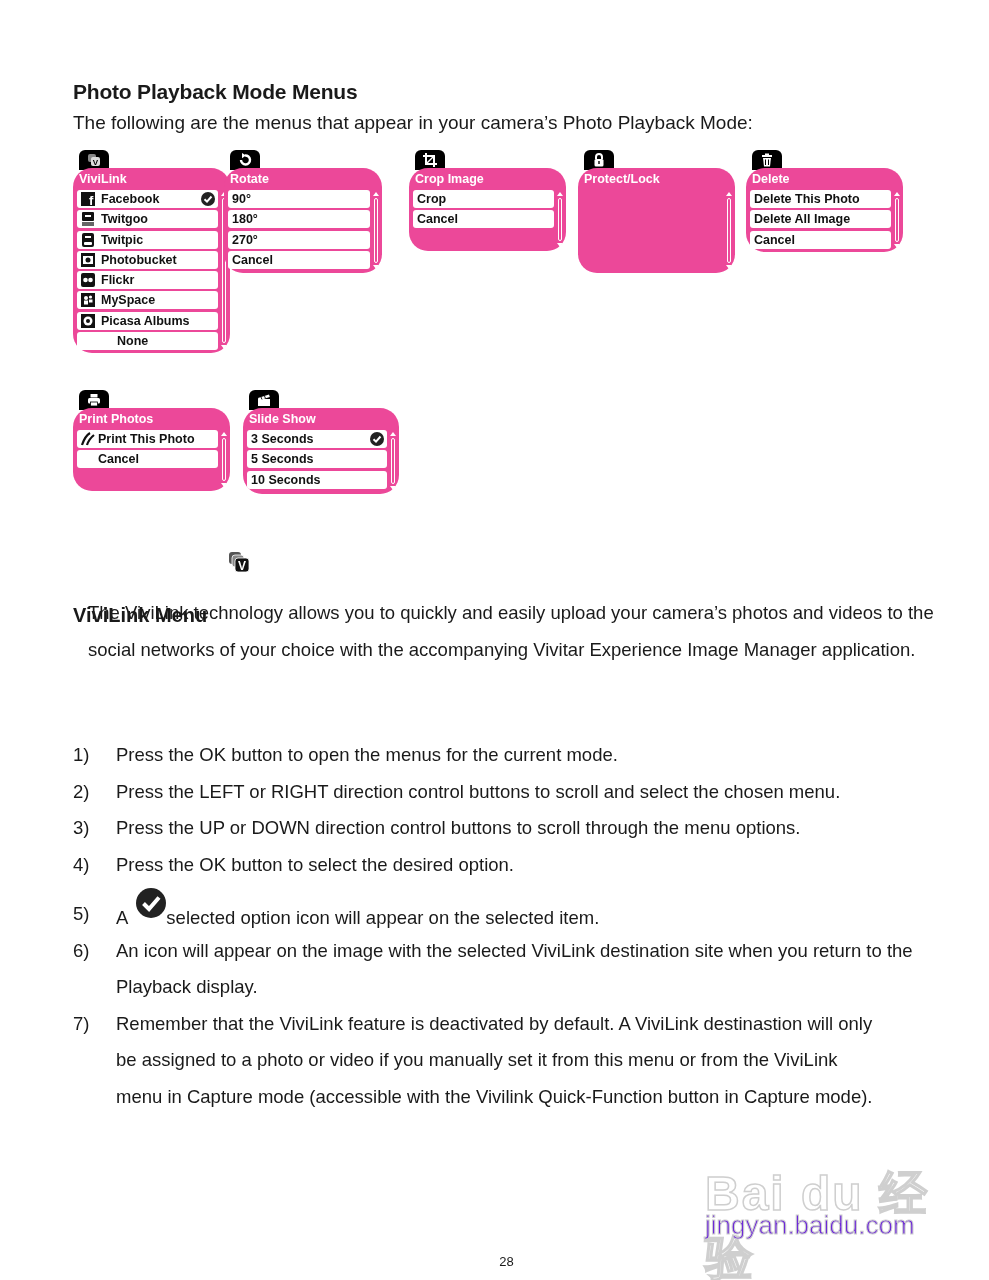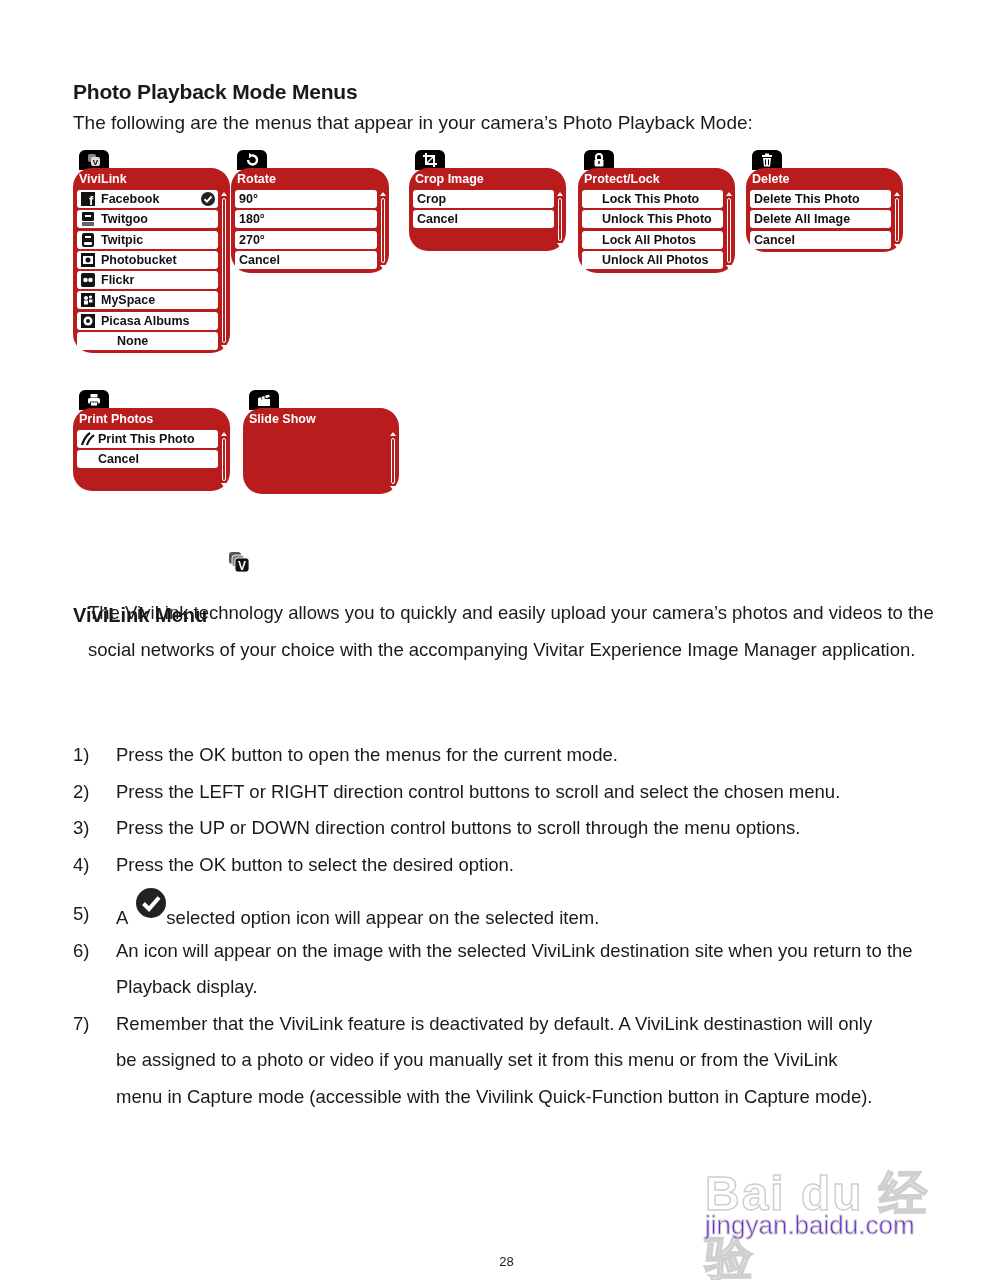--- a/index.html
+++ b/index.html
@@ -7,21 +7,21 @@
          font-family:"Liberation Sans", sans-serif; color:#1a1a1a; }
 
   .h1 { position:absolute; left:73px; top:80px; font-size:21px; font-weight:bold; letter-spacing:-0.2px; }
   .intro { position:absolute; left:73px; top:112px; font-size:19px; }
 
   
   .menu { position:absolute; }
   .menu .tab { position:absolute; left:6px; top:0; width:30px; height:20px; background:#000;
                border-radius:6px 6px 0 0; display:flex; align-items:center; justify-content:center; }
   .menu .tab svg { width:14px; height:14px; }
-  .menu .body { position:absolute; left:0; top:18px; right:0; bottom:0; background:#b91c1c; border-radius:19px; }
+  .menu .body { position:absolute; left:0; top:18px; right:0; bottom:0; background:#ec4899; border-radius:19px; }
   .menu .title { position:absolute; left:6px; top:4px; color:#fff; font-weight:bold; font-size:12.5px; }
   .menu .items { position:absolute; left:4px; top:22px; right:12px; }
   .menu .item { height:18px; margin-bottom:2.3px; background:#fff; border-radius:3px; box-sizing:border-box;
                 font-size:12.5px; font-weight:bold; color:#111; display:flex; align-items:center; padding-left:4px; position:relative; white-space:nowrap; }
   .menu .item .ico { width:14px; height:14px; margin-right:6px; display:inline-flex; align-items:center; justify-content:center; }
   .menu .item .ind { display:inline-block; width:16px; }
   .menu .item .check { position:absolute; right:3px; top:2px; width:14px; height:14px; }
   .menu .scroll { position:absolute; right:3px; top:24px; bottom:4px; width:6px; }
   .menu .scroll .track { position:absolute; left:1px; top:6px; bottom:6px; width:4px; border:1px solid #fff; border-radius:3px; box-sizing:border-box; }
   .menu .scroll .up { position:absolute; left:0; top:0; width:0; height:0; border-left:3px solid transparent; border-right:3px solid transparent; border-bottom:4px solid #fff; }
@@ -144,21 +144,21 @@
         </div>
     </div>
     <div class="scroll">
         <div class="up"></div>
         <div class="track"></div>
         <div class="dn"></div>
       </div>
   </div>
 </div>
 
-<div class="menu" style="left:231px; top:150px; width:152px; height:123px;padding-left:6px;">
+<div class="menu" style="left:224px; top:150px; width:152px; height:123px;padding-left:6px;">
   <div class="tab">
     <svg viewBox="0 0 14 14">
         <path d="M3 7 A4.5 4.5 0 1 0 7 2.5" stroke="#fff" stroke-width="2.4" fill="none"></path>
         <path d="M4 0 L8 2.6 L4 5.2 Z" fill="#fff"></path>
       </svg>
   </div>
   <div class="body">
     <div class="title">Rotate</div>
     <div class="items">
       <div class="item">90°</div>
@@ -198,38 +198,20 @@
 <div class="menu" style="left:578px; top:150px; width:157px; height:123px;">
   <div class="tab">
     <svg viewBox="0 0 14 14">
         <path d="M4 6 V4 A3 3 0 0 1 10 4 V6" stroke="#fff" stroke-width="2" fill="none"></path>
         <rect x="2.5" y="6" width="9" height="7.5" rx="1.5" fill="#fff"></rect>
         <rect x="6.3" y="8" width="1.4" height="3" fill="#000"></rect>
       </svg>
   </div>
   <div class="body">
     <div class="title">Protect/Lock</div>
-    <div class="items">
-      <div class="item">
-          <span class="ind"></span>
-          <span>Lock This Photo</span>
-        </div>
-      <div class="item">
-          <span class="ind"></span>
-          <span>Unlock This Photo</span>
-        </div>
-      <div class="item">
-          <span class="ind"></span>
-          <span>Lock All Photos</span>
-        </div>
-      <div class="item">
-          <span class="ind"></span>
-          <span>Unlock All Photos</span>
-        </div>
-    </div>
     <div class="scroll">
         <div class="up"></div>
         <div class="track"></div>
         <div class="dn"></div>
       </div>
   </div>
 </div>
 
 <div class="menu" style="left:746px; top:150px; width:157px; height:102px;">
   <div class="tab">
@@ -291,20 +273,31 @@
 <div class="menu" style="left:243px; top:390px; width:156px; height:104px;">
   <div class="tab">
     <svg viewBox="0 0 14 14">
         <rect x="1" y="6" width="12" height="7" fill="#fff"></rect>
         <path d="M1 5 L12 1.5 L12.8 4 L1.8 7.5 Z" fill="#fff"></path>
         <path d="M4 4 L5 6.5 M7.5 3 L8.5 5.5" stroke="#000" stroke-width="0.9"></path>
       </svg>
   </div>
   <div class="body">
     <div class="title">Slide Show</div>
+    <div class="items">
+      <div class="item">
+          <span>3 Seconds</span>
+        <svg class="check" viewBox="0 0 14 14">
+            <circle cx="7" cy="7" r="7" fill="#222"></circle>
+            <path d="M3.5 7.2 L6 9.6 L10.5 4.5" stroke="#fff" stroke-width="2" fill="none"></path>
+          </svg>
+        </div>
+      <div class="item">5 Seconds</div>
+      <div class="item">10 Seconds</div>
+    </div>
     <div class="scroll">
         <div class="up"></div>
         <div class="track"></div>
         <div class="dn"></div>
       </div>
   </div>
 </div>
 
 <div class="h2">ViviLink Menu</div>
 <svg class="h2-icon" viewBox="0 0 22 22">

